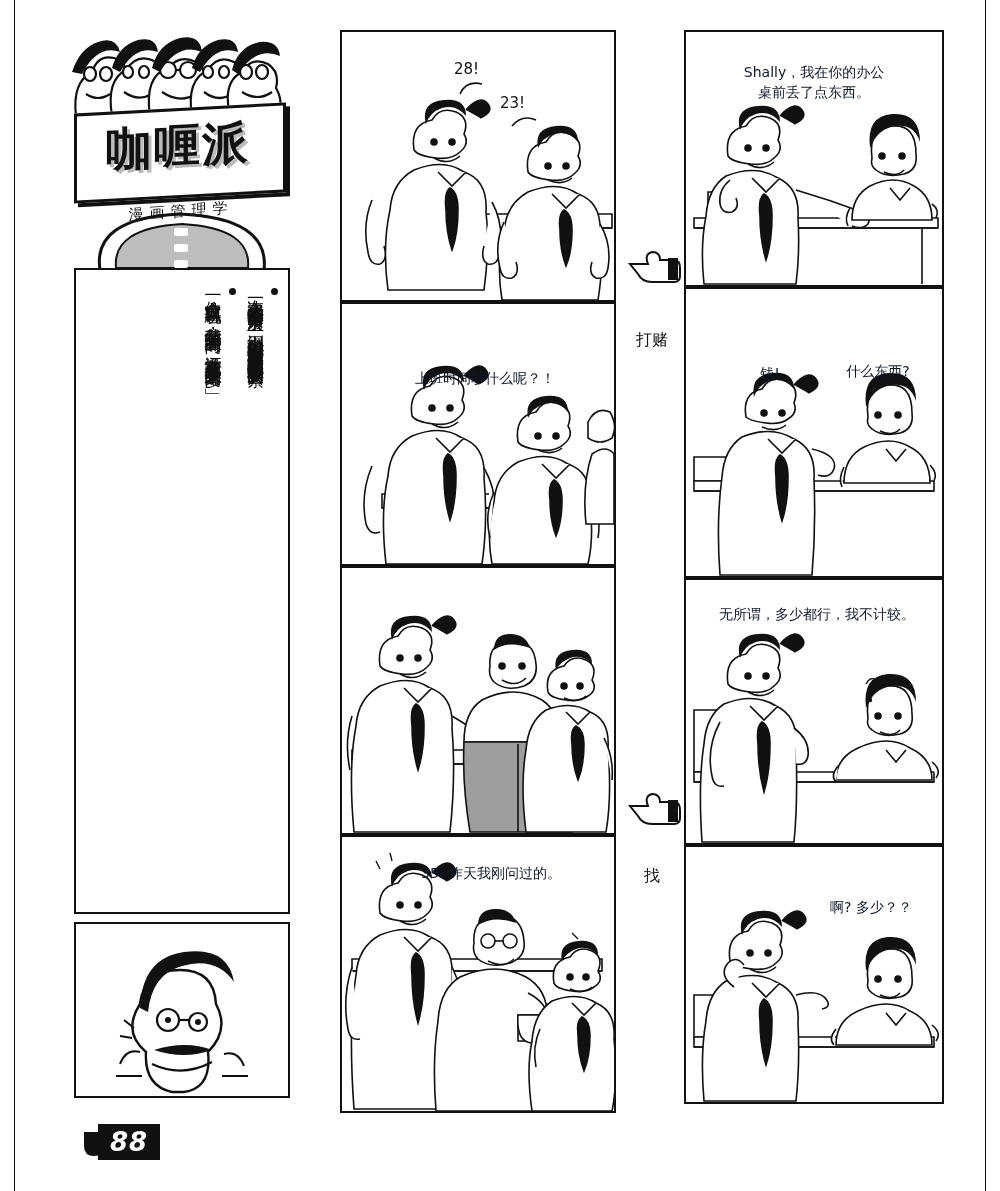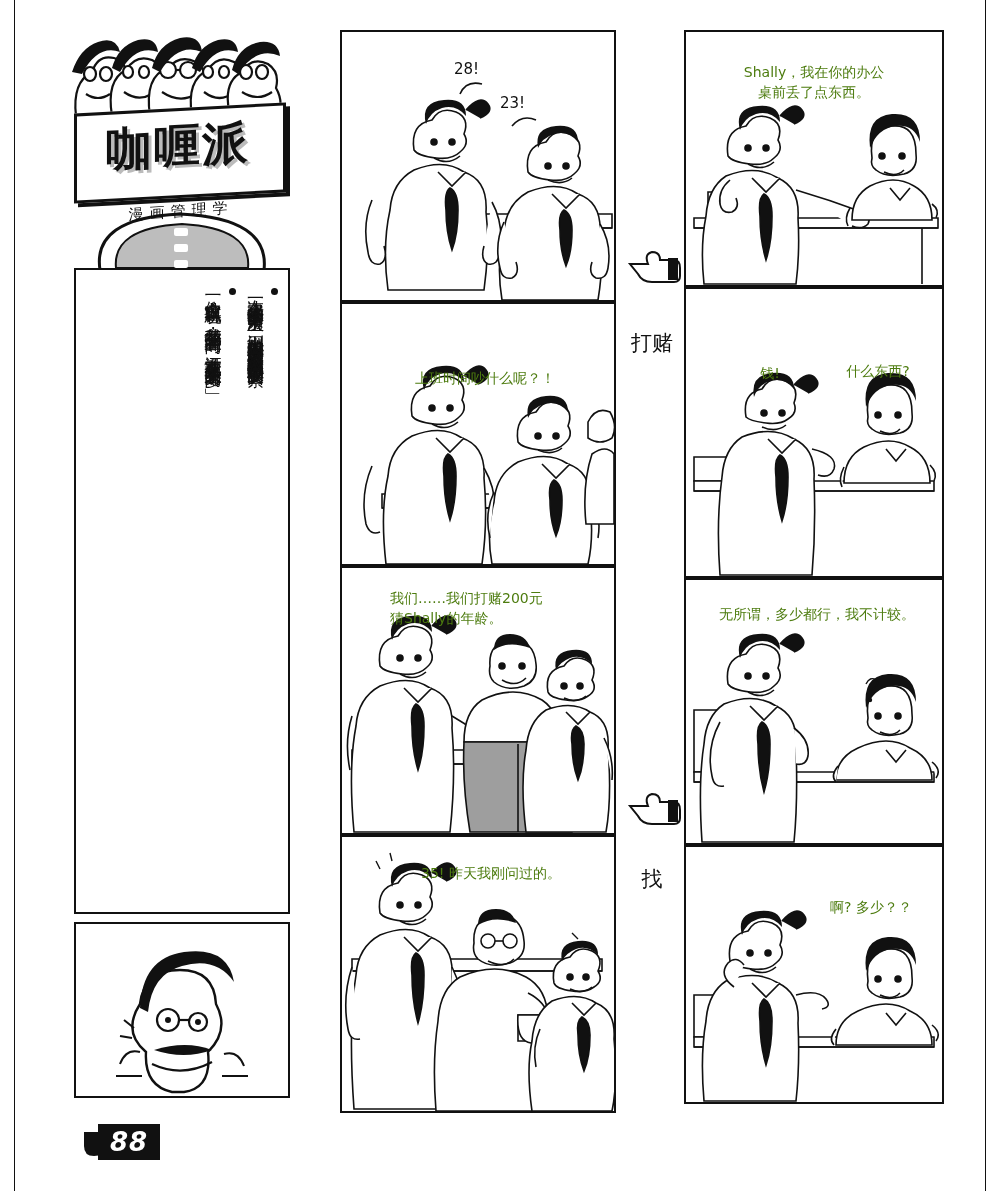--- a/index.html
+++ b/index.html
@@ -195,40 +195,40 @@
   .p-r1 { height: 257px; }
   .p-r2 { height: 291px; }
   .p-r3 { height: 259px; }
   .p-r4 { height: 267px; }
 
   .bubble {
     position: absolute;
     font-family: "DejaVu Sans", sans-serif;
     font-size: 14px;
     line-height: 1.45;
-    color: #4d7c0f;
+    color: #0f172a;
     text-align: center;
     white-space: pre-line;
     z-index: 5;
   }
   .shout {
     position: absolute;
     font-family: "DejaVu Sans", sans-serif;
     font-size: 15px;
     color: #111;
     z-index: 5;
   }
 
   
   .conn {
     position: absolute;
     width: 60px;
     text-align: center;
     font-family: "DejaVu Sans", sans-serif;
-    font-size: 21px;
+    font-size: 16px;
     color: #111;
     line-height: 1.3;
   }
   .conn .ch { display: block; }
   .hand {
     position: absolute;
     width: 58px; height: 40px;
   }
   .svg-fill { display: block; }
 </style>
@@ -423,22 +423,20 @@
           <path d="M152 188 q-10 22 -4 46" fill="#fff"></path>
           <path d="M248 190 q12 20 8 44" fill="#fff"></path>
 
           <path d="M246 118 q8 -16 22 -10 q8 14 2 26 q-12 8 -24 0 z" fill="#fff"></path>
           <path d="M250 150 q14 -10 22 0 v70 h-28 q-4 -40 6 -70 z" fill="#fff"></path>
         </g>
       </svg>
     </div>
 
     <div class="panel p-m3">
-      <div class="bubble" style="left:48px; top:20px; width:200px; text-align:left;">我们……我们打赌200元
-猜Shally的年龄。</div>
       <svg class="svg-fill" viewBox="0 0 272 265" width="272" height="265" style="position:absolute;left:0;top:0">
         <g fill="none" stroke="#111" stroke-width="1.6">
           <path d="M10 182 h250 v14 h-250 z" fill="#fff"></path>
           <path d="M10 196 h250"></path>
           <rect x="142" y="184" width="28" height="8" fill="#111" stroke="none"></rect>
 
           <path d="M38 98 q-4 -26 18 -30 q8 -14 24 -8 q14 6 8 22 q6 10 -4 18 q-8 8 -24 6 q-18 -2 -22 -8 z" fill="#fff"></path>
           <path d="M50 72 q-6 -22 18 -24 q22 -2 22 16 q-10 -12 -24 -8 q-12 4 -16 16 z" fill="#111" stroke="none"></path>
           <path d="M90 58 q14 -16 22 -6 q6 8 -8 14" fill="#111" stroke="#111"></path>
           <circle cx="58" cy="90" r="3" fill="#111"></circle>

